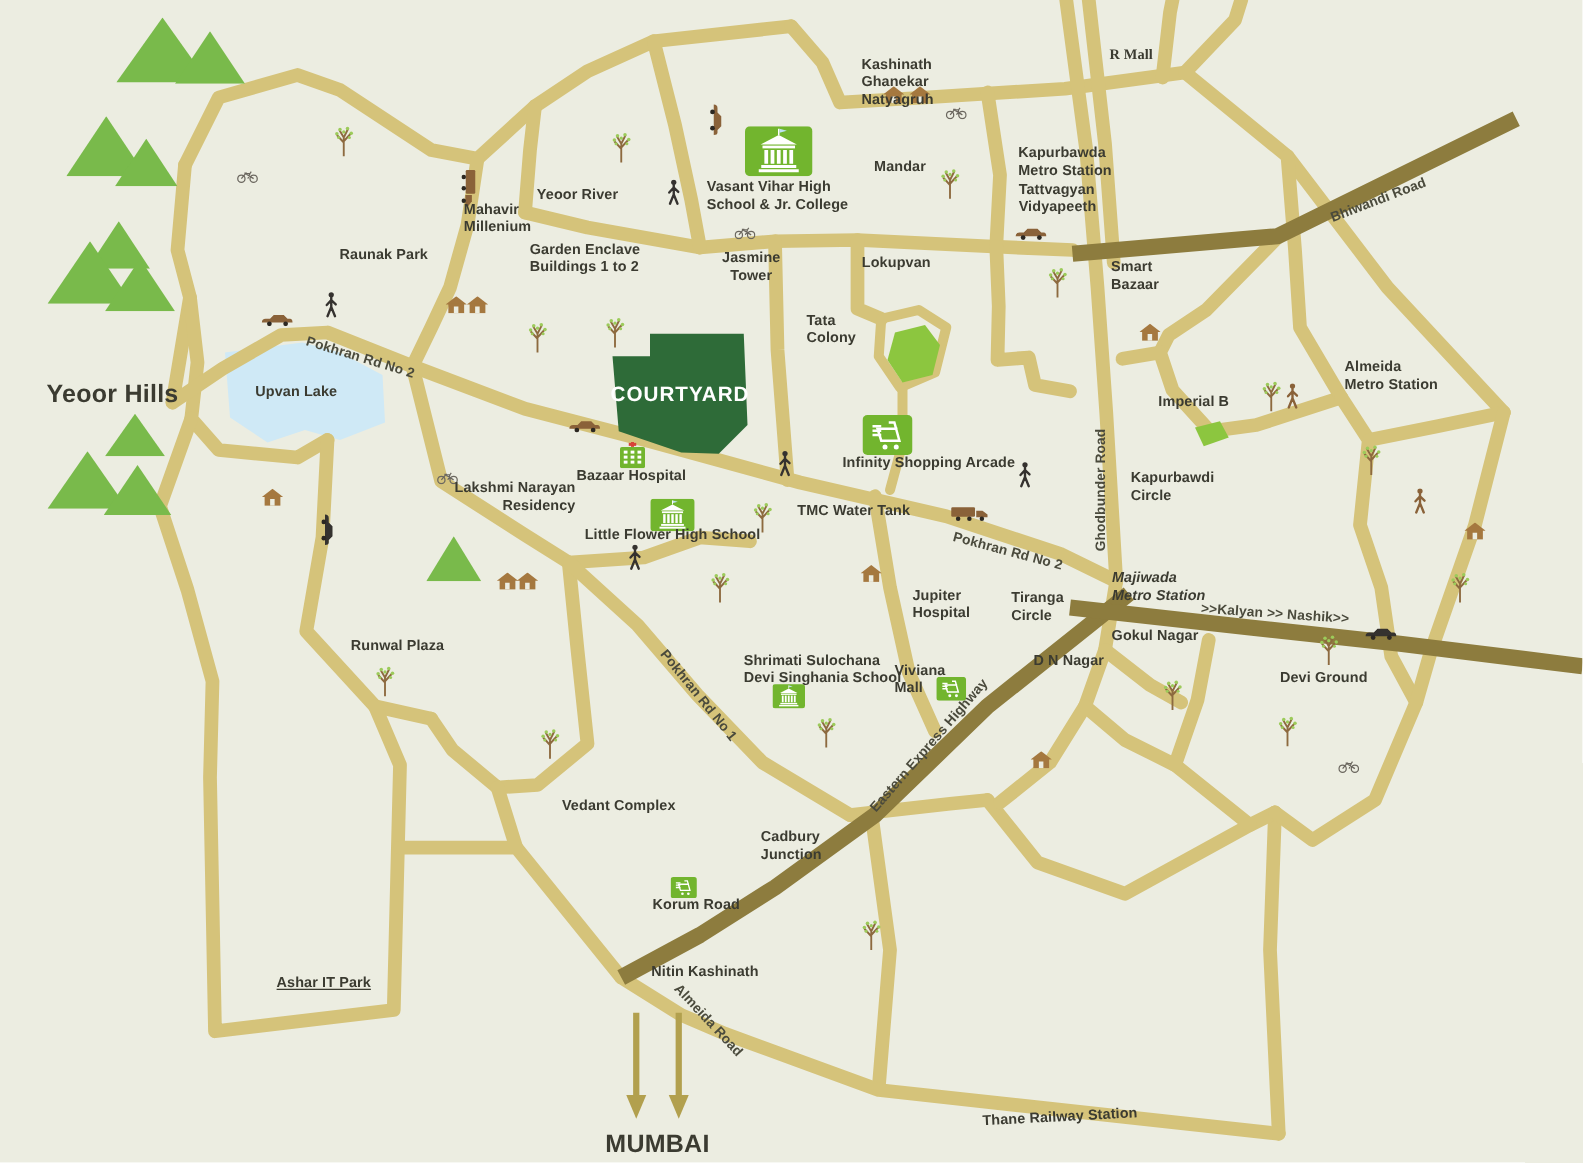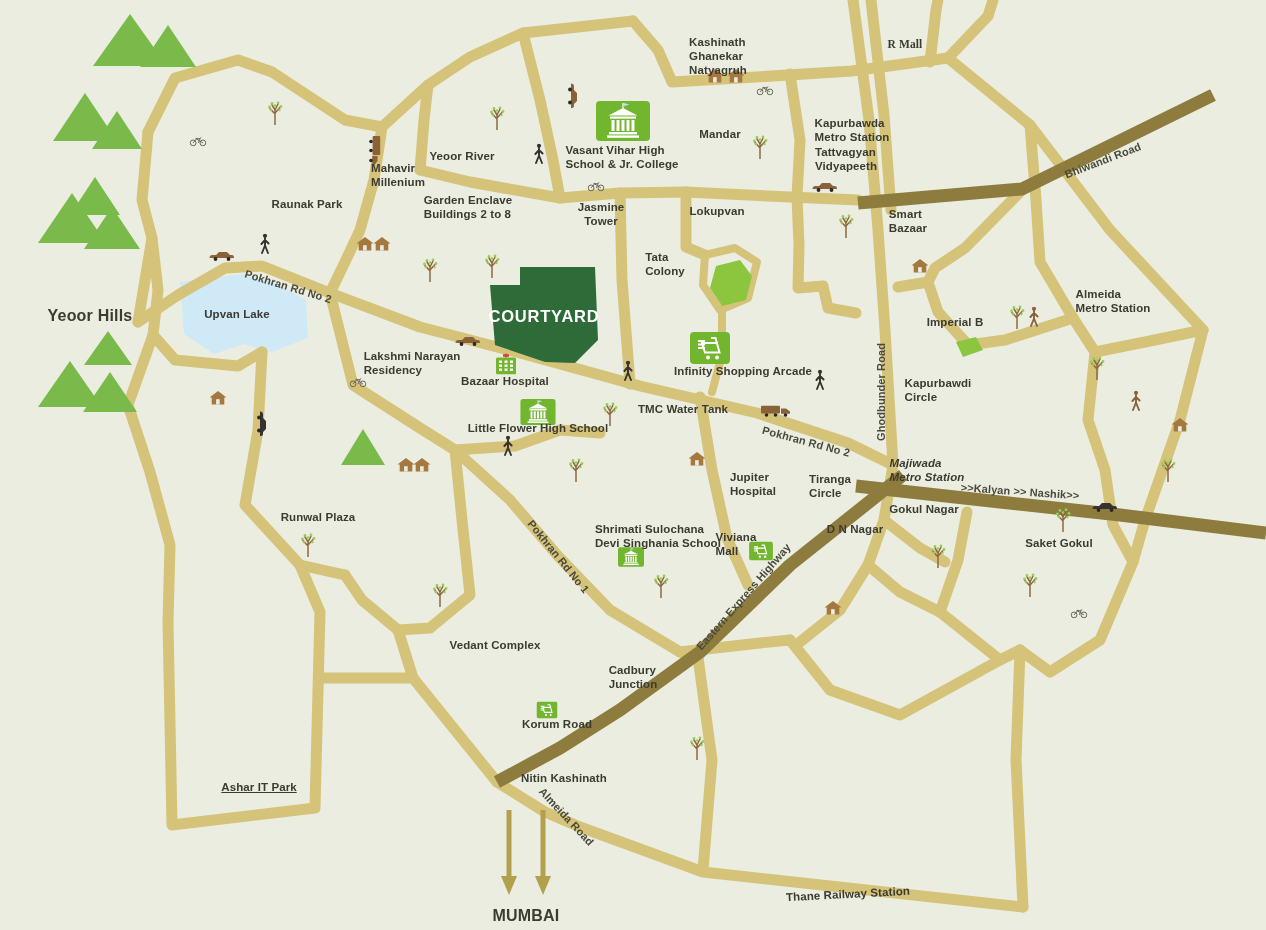--- a/index.html
+++ b/index.html
@@ -13,21 +13,21 @@
        font-family:"Liberation Sans",sans-serif;}
   #base{position:absolute;left:0;top:0;}
   .road{stroke:var(--road);stroke-width:11;fill:none;stroke-linecap:round;stroke-linejoin:round;}
   .thin{stroke-width:8;}
   .hwy{stroke:var(--hwy);stroke-width:13;fill:none;stroke-linecap:butt;stroke-linejoin:round;}
   #icons,#labels{position:absolute;left:0;top:0;width:100%;height:100%;pointer-events:none;}
   .ic{position:absolute;transform:translate(-50%,-50%);line-height:0;}
   .lbl{position:absolute;transform:translate(-50%,-50%);font-weight:bold;font-size:11.5px;
        color:var(--ink);white-space:pre-line;line-height:1.22;letter-spacing:.1px;text-align:left;}
   .road-lbl{font-size:11px;color:var(--roadink);white-space:nowrap;}
-  .big{font-size:16px;letter-spacing:.2px;}
+  .big{font-size:20px;letter-spacing:.2px;}
   .white{color:#fff;font-size:16.5px;letter-spacing:.8px;white-space:nowrap;}
   .ctr{text-align:center;}
 </style>
 </head>
 <body>
 
 <div id="map">
   <svg id="base" width="1266" height="930" viewBox="0 0 1266 930">
 
     <polygon fill="var(--lake)" points="180,282 242,274 272,282 306,300 308,338 272,352 244,344 214,354 184,334"></polygon>
@@ -600,70 +600,70 @@
         </svg></div>
       <div class="ic" style="left: 543px; top: 853px;"><svg width="18" height="86" viewBox="0 0 18 86">
           <line x1="9" y1="0" x2="9" y2="68" stroke="var(--arrow)" stroke-width="5"></line>
           <polygon points="1,66 17,66 9,85" fill="var(--arrow)"></polygon>
         </svg></div>
     </div>
   <div id="labels">
       <div class="lbl big" style="left: 90px; top: 316px;">Yeoor Hills</div>
       <div class="lbl big ctr" style="left: 526px; top: 916px;">MUMBAI</div>
       <div class="lbl white ctr" style="left: 544px; top: 316px;">COURTYARD</div>
-      <div class="lbl" style="left: 718px; top: 56px;">Kashinath
+      <div class="lbl" style="left: 718px; top: 66px;">Kashinath
 Ghanekar
 Natyagruh</div>
       <div class="lbl" style="left: 905px; top: 44px; font-family: Liberation Serif, serif;">R Mall</div>
       <div class="lbl" style="left: 720px; top: 134px;">Mandar</div>
       <div class="lbl" style="left: 852px; top: 130px;">Kapurbawda
 Metro Station</div>
       <div class="lbl" style="left: 846px; top: 159px;">Tattvagyan
 Vidyapeeth</div>
       <div class="lbl road-lbl" style="left: 1103px; top: 161px; transform: translate(-50%, -50%) rotate(-21deg);">Bhiwandi Road</div>
       <div class="lbl" style="left: 622px; top: 157px;">Vasant Vihar High
 School &amp; Jr. College</div>
       <div class="lbl" style="left: 462px; top: 156px;">Yeoor River</div>
       <div class="lbl" style="left: 398px; top: 175px;">Mahavir
 Millenium</div>
       <div class="lbl" style="left: 468px; top: 207px;">Garden Enclave
-Buildings 2 to 8</div>
+Buildings 1 to 2</div>
       <div class="lbl ctr" style="left: 601px; top: 214px;">Jasmine
 Tower</div>
       <div class="lbl" style="left: 717px; top: 211px;">Lokupvan</div>
       <div class="lbl" style="left: 307px; top: 204px;">Raunak Park</div>
       <div class="lbl" style="left: 908px; top: 221px;">Smart
 Bazaar</div>
       <div class="lbl" style="left: 665px; top: 264px;">Tata
 Colony</div>
       <div class="lbl" style="left: 1113px; top: 301px;">Almeida
 Metro Station</div>
       <div class="lbl road-lbl" style="left: 288px; top: 287px; transform: translate(-50%, -50%) rotate(17deg);">Pokhran Rd No 2</div>
       <div class="lbl" style="left: 237px; top: 314px;">Upvan Lake</div>
       <div class="lbl" style="left: 955px; top: 322px;">Imperial B</div>
       <div class="lbl" style="left: 505px; top: 381px;">Bazaar Hospital</div>
-      <div class="lbl" style="left: 412px; top: 363px;">Lakshmi Narayan
+      <div class="lbl" style="left: 412px; top: 398px; text-align: right;">Lakshmi Narayan
 Residency</div>
       <div class="lbl" style="left: 743px; top: 371px;">Infinity Shopping Arcade</div>
       <div class="lbl road-lbl" style="left: 882px; top: 392px; transform: translate(-50%, -50%) rotate(-90deg);">Ghodbunder Road</div>
       <div class="lbl" style="left: 938px; top: 390px;">Kapurbawdi
 Circle</div>
       <div class="lbl" style="left: 538px; top: 428px;">Little Flower High School</div>
       <div class="lbl" style="left: 683px; top: 409px;">TMC Water Tank</div>
       <div class="lbl road-lbl" style="left: 806px; top: 442px; transform: translate(-50%, -50%) rotate(15deg);">Pokhran Rd No 2</div>
       <div class="lbl" style="left: 927px; top: 470px; font-style: italic;">Majiwada
 Metro Station</div>
       <div class="lbl" style="left: 753px; top: 484px;">Jupiter
 Hospital</div>
       <div class="lbl" style="left: 830px; top: 486px;">Tiranga
 Circle</div>
       <div class="lbl" style="left: 855px; top: 529px;">D N Nagar</div>
       <div class="lbl road-lbl" style="left: 1020px; top: 492px; transform: translate(-50%, -50%) rotate(4deg);">&gt;&gt;Kalyan &gt;&gt; Nashik&gt;&gt;</div>
       <div class="lbl" style="left: 924px; top: 509px;">Gokul Nagar</div>
-      <div class="lbl" style="left: 1059px; top: 543px;">Saket Gokul</div>
+      <div class="lbl" style="left: 1059px; top: 543px;">Devi Ground</div>
       <div class="lbl" style="left: 318px; top: 517px;">Runwal Plaza</div>
       <div class="lbl" style="left: 658px; top: 536px;">Shrimati Sulochana
 Devi Singhania School</div>
       <div class="lbl" style="left: 736px; top: 544px;">Viviana
 Mall</div>
       <div class="lbl road-lbl" style="left: 744px; top: 597px; transform: translate(-50%, -50%) rotate(-49deg);">Eastern Express Highway</div>
       <div class="lbl road-lbl" style="left: 558px; top: 557px; transform: translate(-50%, -50%) rotate(51deg);">Pokhran Rd No 1</div>
       <div class="lbl" style="left: 495px; top: 645px;">Vedant Complex</div>
       <div class="lbl" style="left: 633px; top: 677px;">Cadbury
 Junction</div>

